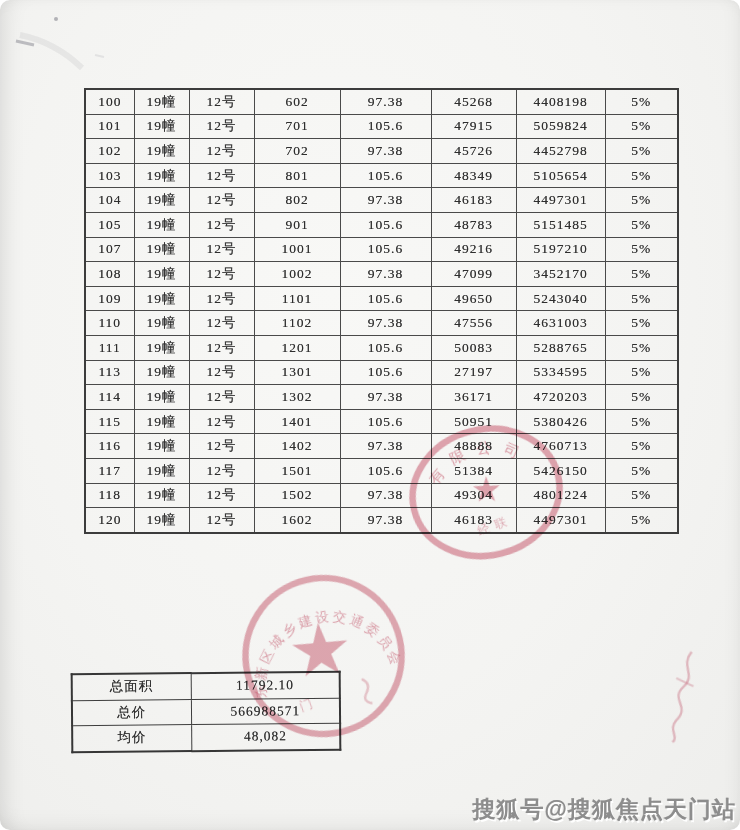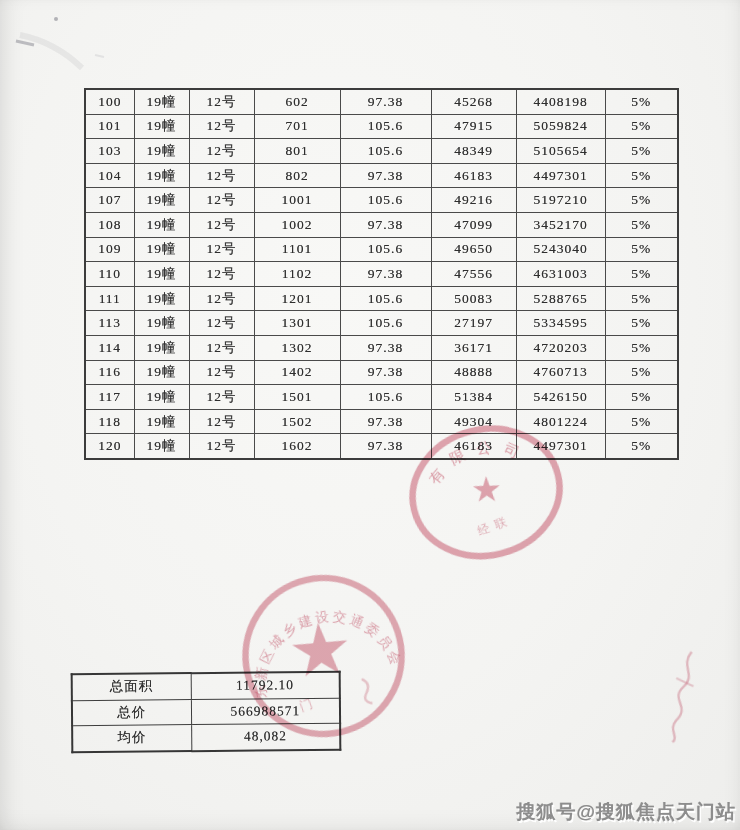--- a/index.html
+++ b/index.html
@@ -3,21 +3,21 @@
 <meta charset="utf-8">
 <style>
   html,body{margin:0;padding:0;}
   body{width:740px;height:830px;overflow:hidden;
        font-family:"Liberation Serif","DejaVu Serif",serif;}
   .page{position:relative;width:740px;height:830px;
         background:radial-gradient(ellipse at 45% 35%, #f8f8f6 0%, #f4f4f2 55%, #eeeeec 100%);
         box-shadow:inset 20px 0 26px -20px rgba(0,0,0,0.14),
                    inset -14px 0 22px -18px rgba(0,0,0,0.10),
                    inset 0 -18px 26px -20px rgba(0,0,0,0.10),
-                   inset 0 14px 22px -20px rgba(0,0,0,0.06);}
+                   inset 0 14px 22px -20px rgba(0,0,0,0.06);border-radius:10px;}
 
   
   .price-table-wrap{position:absolute;left:84px;top:88px;}
   table.grid{border-collapse:collapse;table-layout:fixed;width:593px;
              font-size:13.5px;color:#2e2e2e;letter-spacing:1px;}
   table.grid td{border:1.5px solid #4a4a4a;height:23.6px;text-align:center;
                 padding:0;white-space:nowrap;overflow:hidden;
                 text-shadow:0 0 0.6px rgba(70,70,70,0.7);}
   table.grid{border:2px solid #3c3c3c;}
 
@@ -33,21 +33,21 @@
   .stamp{position:absolute;mix-blend-mode:multiply;filter:blur(0.45px);opacity:0.9;}
   .stamp-upper{left:402px;top:420px;transform:rotate(-14deg);}
   .stamp-lower{left:228px;top:565px;transform:rotate(-13deg);}
   .sig-squiggle{position:absolute;left:652px;top:645px;mix-blend-mode:multiply;
                 filter:blur(0.5px);transform:rotate(7deg);}
   .crease{position:absolute;left:0;top:0;}
 
   
   .watermark{position:absolute;right:4px;bottom:5px;
              font-family:"Liberation Sans","DejaVu Sans",sans-serif;
-             font-weight:bold;font-size:19px;letter-spacing:1px;color:#8d8d8d;
+             font-weight:bold;font-size:23px;letter-spacing:1px;color:#8d8d8d;
              text-shadow:1.5px 1.5px 0 rgba(255,255,255,0.95),
                          -0.5px -0.5px 0 rgba(120,120,120,0.35);}
 </style>
 </head>
 <body>
 
 <div class="page">
 
   <svg class="crease" width="200" height="160">
     <path d="M20,35 Q55,42 82,68" fill="none" stroke="rgba(110,110,120,0.10)" stroke-width="6"></path>
@@ -83,40 +83,60 @@
             <td>101</td>
             <td>19幢</td>
             <td>12号</td>
             <td>701</td>
             <td>105.6</td>
             <td>47915</td>
             <td>5059824</td>
             <td>5%</td>
           </tr>
           <tr>
+            <td>102</td>
+            <td>19幢</td>
+            <td>12号</td>
+            <td>702</td>
+            <td>97.38</td>
+            <td>45726</td>
+            <td>4452798</td>
+            <td>5%</td>
+          </tr>
+          <tr>
             <td>103</td>
             <td>19幢</td>
             <td>12号</td>
             <td>801</td>
             <td>105.6</td>
             <td>48349</td>
             <td>5105654</td>
             <td>5%</td>
           </tr>
           <tr>
             <td>104</td>
             <td>19幢</td>
             <td>12号</td>
             <td>802</td>
             <td>97.38</td>
             <td>46183</td>
             <td>4497301</td>
             <td>5%</td>
           </tr>
           <tr>
+            <td>105</td>
+            <td>19幢</td>
+            <td>12号</td>
+            <td>901</td>
+            <td>105.6</td>
+            <td>48783</td>
+            <td>5151485</td>
+            <td>5%</td>
+          </tr>
+          <tr>
             <td>107</td>
             <td>19幢</td>
             <td>12号</td>
             <td>1001</td>
             <td>105.6</td>
             <td>49216</td>
             <td>5197210</td>
             <td>5%</td>
           </tr>
           <tr>
@@ -170,20 +190,30 @@
             <td>5%</td>
           </tr>
           <tr>
             <td>114</td>
             <td>19幢</td>
             <td>12号</td>
             <td>1302</td>
             <td>97.38</td>
             <td>36171</td>
             <td>4720203</td>
+            <td>5%</td>
+          </tr>
+          <tr>
+            <td>115</td>
+            <td>19幢</td>
+            <td>12号</td>
+            <td>1401</td>
+            <td>105.6</td>
+            <td>50951</td>
+            <td>5380426</td>
             <td>5%</td>
           </tr>
           <tr>
             <td>116</td>
             <td>19幢</td>
             <td>12号</td>
             <td>1402</td>
             <td>97.38</td>
             <td>48888</td>
             <td>4760713</td>

